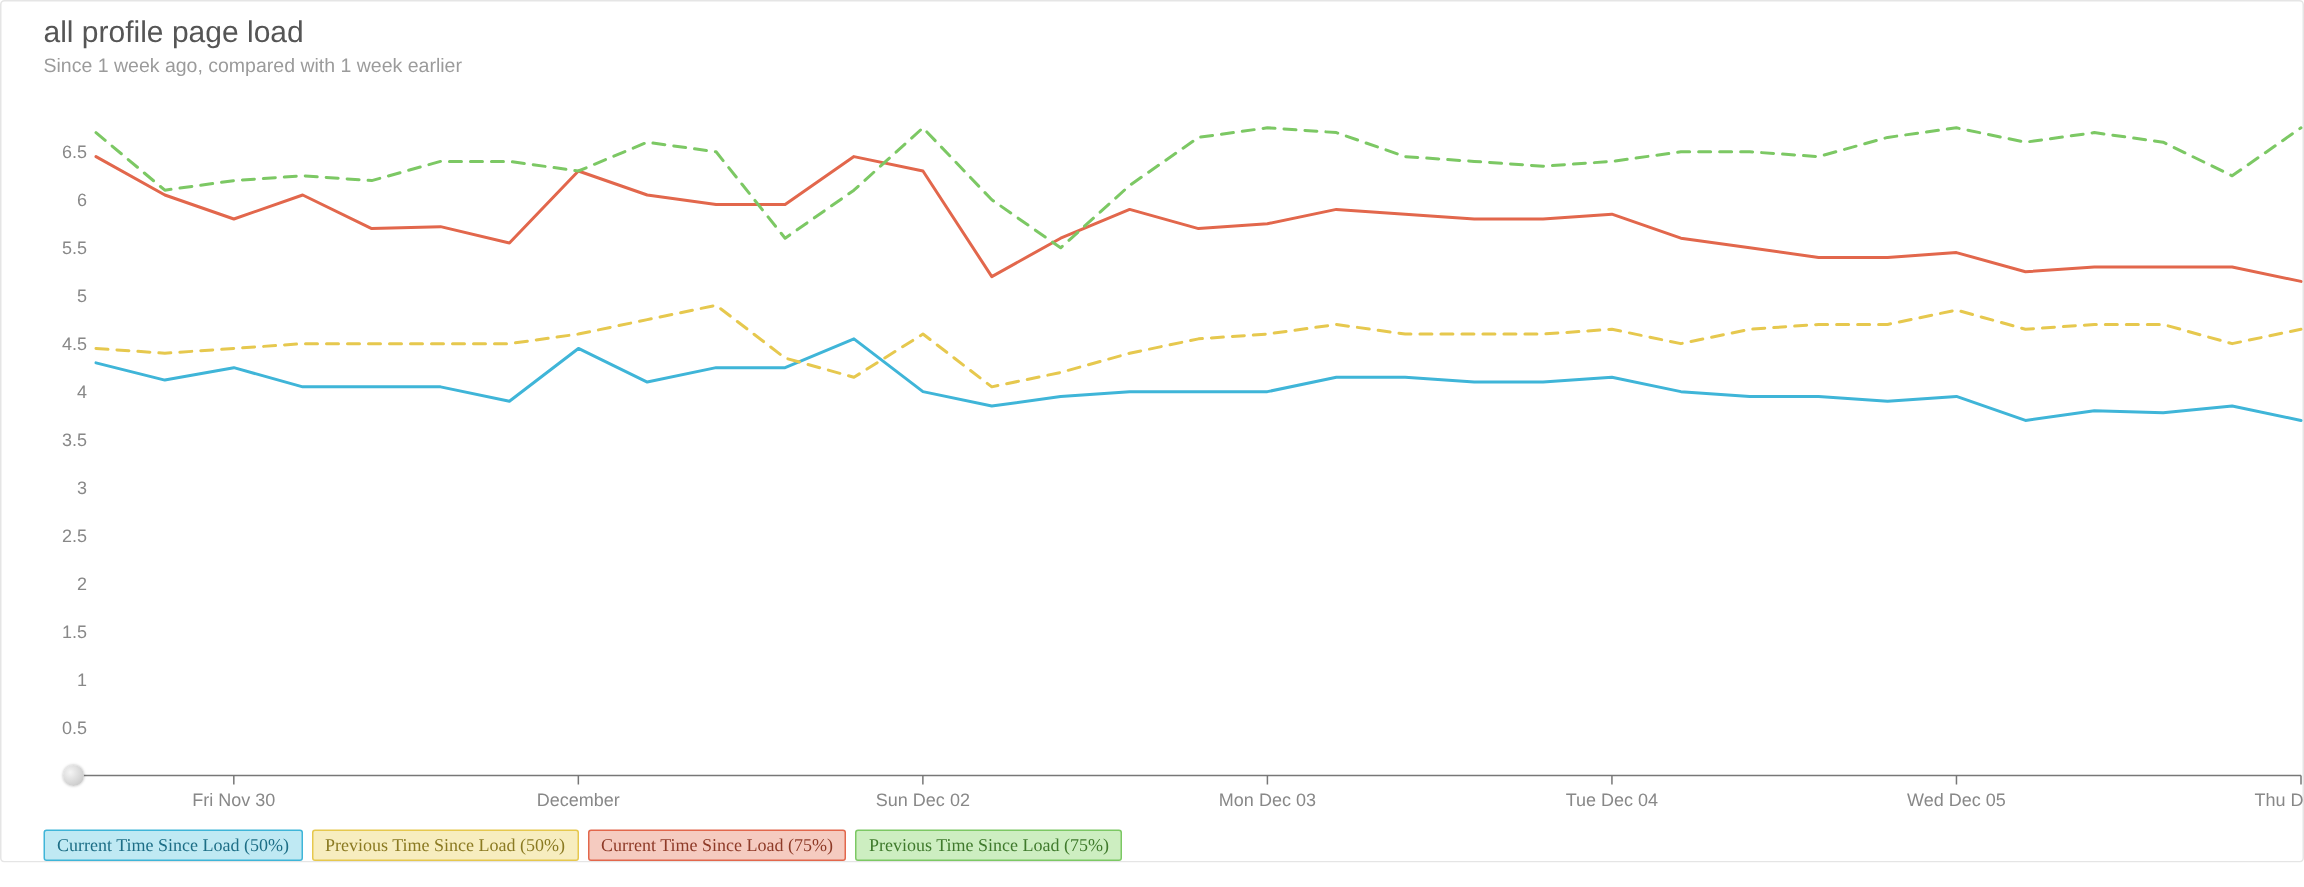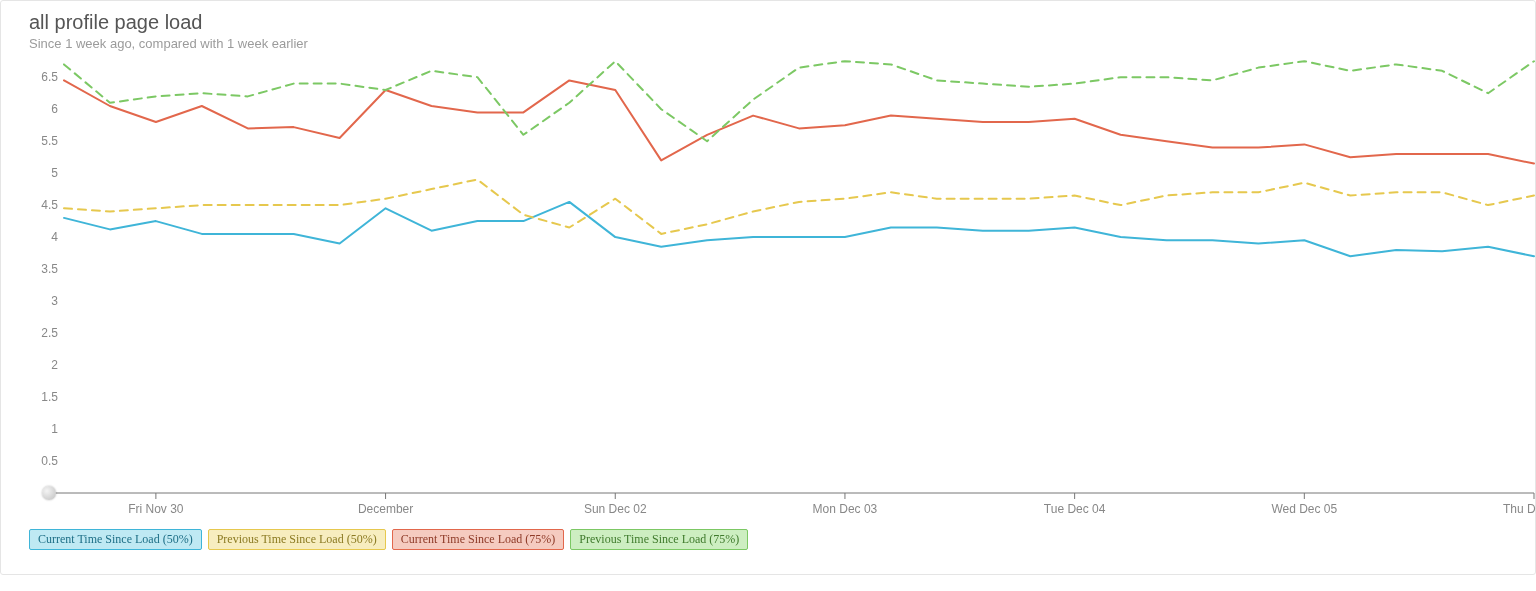--- a/index.html
+++ b/index.html
@@ -1,18 +1,18 @@
 <!DOCTYPE html>
 <html><head>
 <meta charset="utf-8">
 <style>
   html,body{margin:0;padding:0;background:#fff;font-family:"Helvetica Neue",Helvetica,Arial,sans-serif;color:#333;}
   .panel{box-sizing:border-box;width:1536px;height:575px;border:1px solid #e5e5e5;border-radius:3px;padding:10px 12px 10px 28px;position:relative;}
   .title{font-size:20px;font-weight:400;color:#555;margin:0;}
-  .subtitle{font-size:13px;color:#9b9b9b;margin:2px 0 2px 0;}
+  .subtitle{font-size:13px;color:#9b9b9b;margin:2px 0 26px 0;}
   .chart-wrap{position:relative;}
   svg{display:block;}
   .ytick text{font-size:12px;fill:#888;}
   .xtick text{font-size:12px;fill:#888;}
   .legend{margin-top:6px;font-family:Liberation Serif, serif;}
   .legend-item{display:inline-block;font-size:12px;padding:2px 8px;border:1px solid;border-radius:2px;margin-right:6px;cursor:pointer;white-space:nowrap;}
   .slider-dot{position:absolute;width:14px;height:14px;border-radius:50%;background:radial-gradient(circle at 35% 35%,#f4f4f4,#bfbfbf);box-shadow:0 0 2px rgba(0,0,0,.3);}
 </style>
 </head>
 <body>

